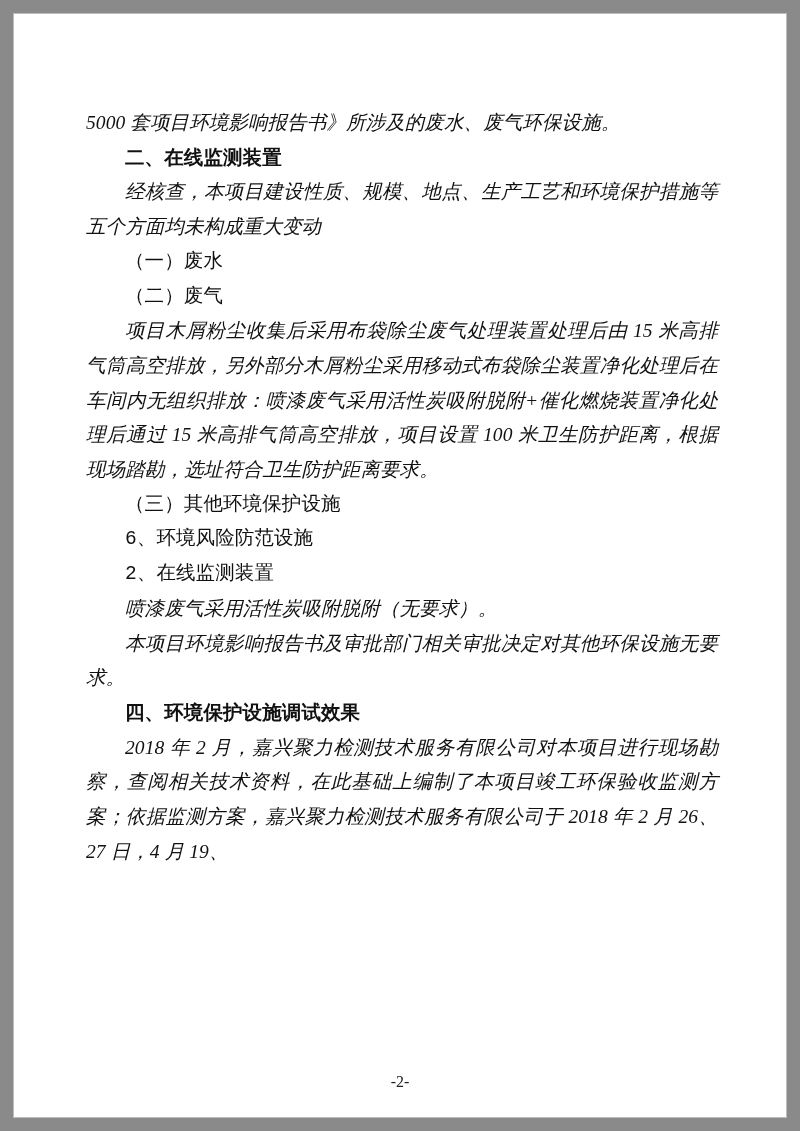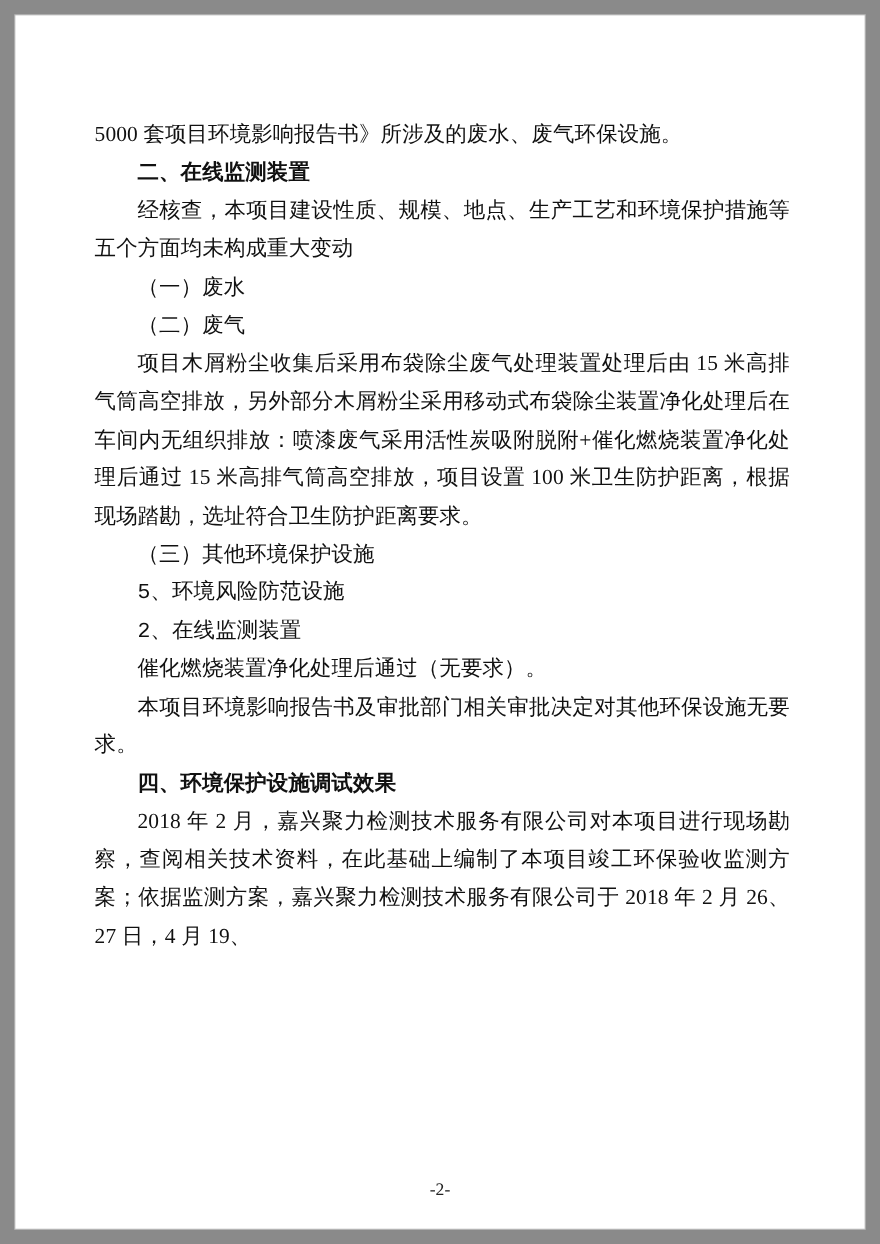--- a/index.html
+++ b/index.html
@@ -34,20 +34,21 @@
     line-height: 1.78;
     color: #111;
     text-align: justify;
     letter-spacing: 0.1px;
   }
   p {
     margin: 0;
   }
   .para {
     text-indent: 2em;
+    font-style: italic;
   }
   .noindent {
     text-indent: 0;
   }
   .heading {
     text-indent: 2em;
     font-weight: bold;
   }
   .sub-heading {
     text-indent: 2em;
@@ -70,22 +71,22 @@
 <div class="page">
   <div class="paper-inner">
     <div class="doc-body" id="doc-body">
         <p class="para noindent">5000 套项目环境影响报告书》所涉及的废水、废气环保设施。</p>
         <p class="heading">二、在线监测装置</p>
         <p class="para">经核查，本项目建设性质、规模、地点、生产工艺和环境保护措施等五个方面均未构成重大变动</p>
         <p class="sub-heading">（一）废水</p>
         <p class="sub-heading">（二）废气</p>
         <p class="para">项目木屑粉尘收集后采用布袋除尘废气处理装置处理后由 15 米高排气筒高空排放，另外部分木屑粉尘采用移动式布袋除尘装置净化处理后在车间内无组织排放：喷漆废气采用活性炭吸附脱附+催化燃烧装置净化处理后通过 15 米高排气筒高空排放，项目设置 100 米卫生防护距离，根据现场踏勘，选址符合卫生防护距离要求。</p>
         <p class="sub-heading">（三）其他环境保护设施</p>
-        <p class="sub-heading">5、环境风险防范设施</p>
+        <p class="sub-heading">6、环境风险防范设施</p>
         <p class="sub-heading">2、在线监测装置</p>
-        <p class="para">催化燃烧装置净化处理后通过（无要求）。</p>
+        <p class="para">喷漆废气采用活性炭吸附脱附（无要求）。</p>
         <p class="para">本项目环境影响报告书及审批部门相关审批决定对其他环保设施无要求。</p>
         <p class="heading">四、环境保护设施调试效果</p>
         <p class="para">2018 年 2 月，嘉兴聚力检测技术服务有限公司对本项目进行现场勘察，查阅相关技术资料，在此基础上编制了本项目竣工环保验收监测方案；依据监测方案，嘉兴聚力检测技术服务有限公司于 2018 年 2 月 26、27 日，4 月 19、</p>
       </div>
   </div>
   <div class="page-number">-2-</div>
 </div>
 
 </body></html>

